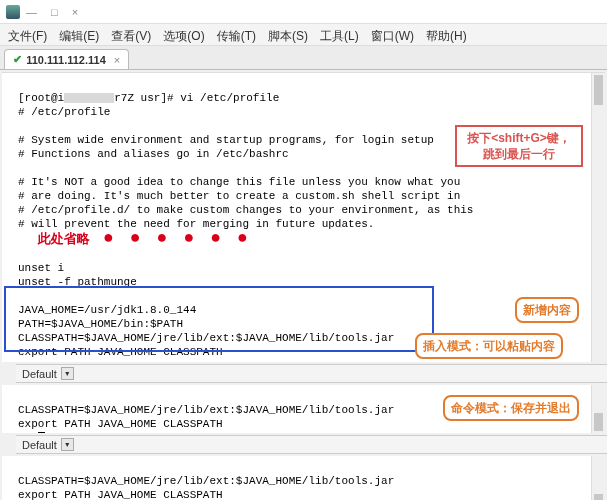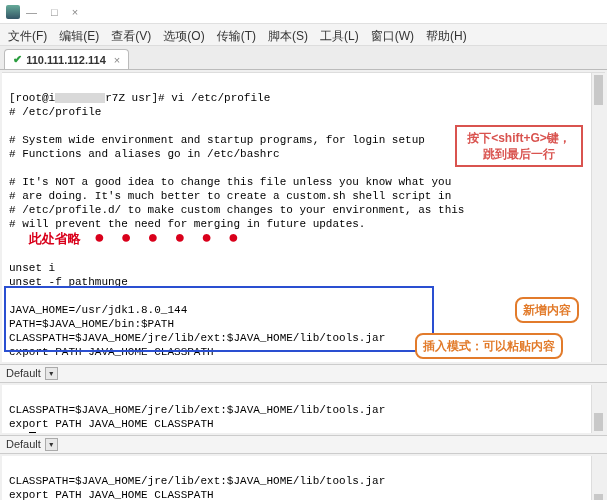--- a/index.html
+++ b/index.html
@@ -59,21 +59,21 @@
   }
   .tab-check { color: #2a9d3f; font-weight: bold; }
   .tab-close { color: #888; margin-left: 4px; }
   .terminal {
     background: #fff;
     font-family: Consolas, "Courier New", monospace;
     font-size: 11px;
     line-height: 14px;
     color: #000;
     position: relative;
-    padding: 4px 7px;
+    padding: 4px 16px;
     white-space: pre-wrap;
   }
   .term-main { height: 290px; overflow: hidden; position: relative; margin: 2px; border-top: 1px solid #ddd;}
   .term-small { height: 48px; overflow: hidden; position: relative; margin: 2px;}
   .term-small2 { height: 58px; overflow: hidden; position: relative; margin: 2px;}
   .scroll-edge {
     position: absolute;
     right: 0; top: 0; bottom: 0;
     width: 14px;
     background: #f0f0f0;
@@ -85,22 +85,24 @@
     top: 2px; height: 30px;
     background: #c8c8c8;
   }
   .scroll-thumb.bottom { top: auto; bottom: 2px; }
   .selector-bar {
     background: #f4f4f4;
     border-top: 1px solid #ccc;
     border-bottom: 1px solid #ccc;
     padding: 2px 6px;
     display: flex;
+    align-items: center;
     gap: 4px;
     font-size: 11px;
+    margin-left: 16px;
   }
   .dropdown-btn {
     width: 13px; height: 13px;
     background: #e8e8e8;
     border: 1px solid #aaa;
     display: inline-flex;
     align-items: center; justify-content: center;
     font-size: 8px;
   }
   
@@ -203,20 +205,21 @@
 
 <div class="selector-bar">
   <span>Default</span>
   <span class="dropdown-btn">▾</span>
 </div>
 
 <div class="terminal term-small">
 <span>CLASSPATH=$JAVA_HOME/jre/lib/ext:$JAVA_HOME/lib/tools.jar</span>
 <span>export PATH JAVA_HOME CLASSPATH</span>
 <span>:wq</span><span class="cursor-blk"></span>
+  <div class="annot orange" style="top:10px; right:26px;">命令模式：保存并退出</div>
   <div class="scroll-edge">
     <div class="scroll-thumb bottom" style="height:18px;"></div>
   </div>
 </div>
 
 <div class="selector-bar">
   <span>Default</span>
   <span class="dropdown-btn">▾</span>
 </div>
 

